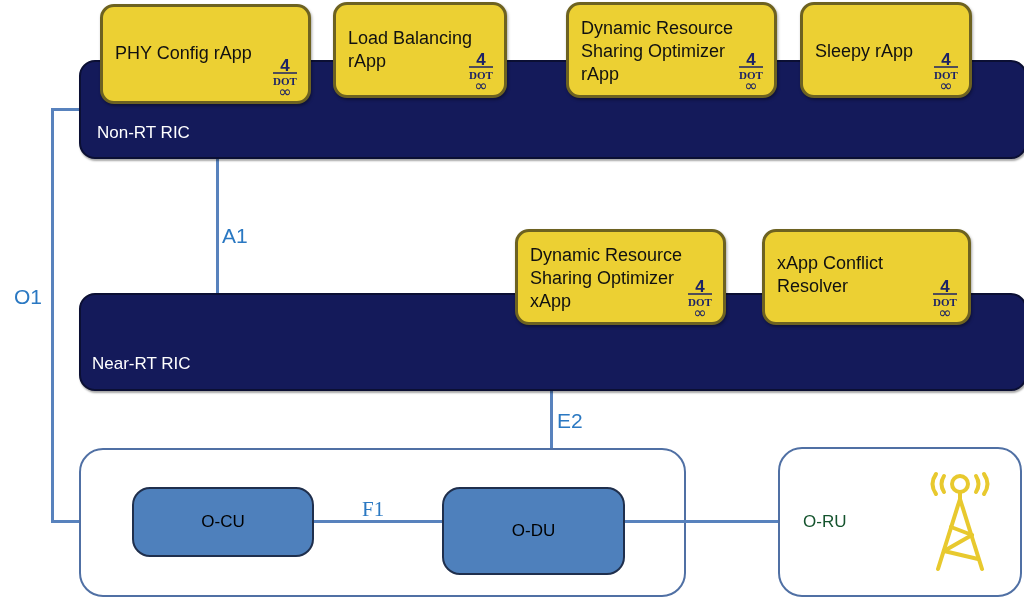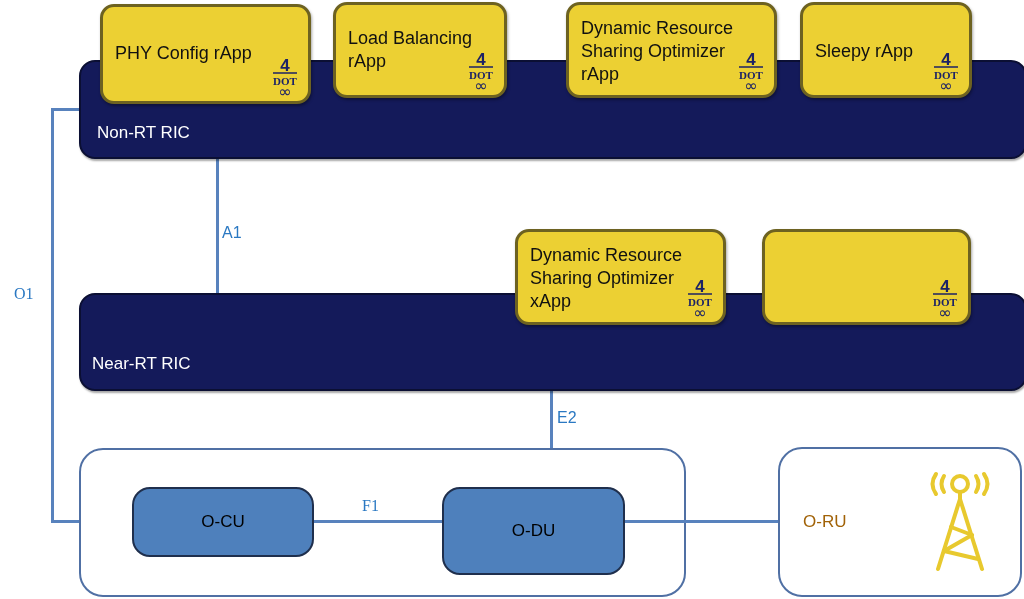--- a/index.html
+++ b/index.html
@@ -9,40 +9,40 @@
     box-sizing:border-box; box-shadow:1px 2px 2px rgba(0,0,0,0.35);
   }
   .ric-label { position:absolute; color:#ffffff; font-size:17px; }
   .app {
     position:absolute; background:#ecd033; border:3px solid #6d6221; border-radius:14px;
     box-sizing:border-box; box-shadow:1px 2px 3px rgba(0,0,0,0.35);
   }
   .app-label { position:absolute; left:12px; top:12px; color:#111111; font-size:18px; line-height:23px; white-space:pre-line; }
   .logo { position:absolute; right:8px; bottom:4px; width:30px; height:40px; }
   .line { position:absolute; background:#5882bd; }
-  .iface { position:absolute; color:#2a78c2; font-size:16px; }
+  .iface { position:absolute; color:#2a78c2; font-size:21px; }
   .container {
     position:absolute; border:2px solid #5070a4; border-radius:24px; box-sizing:border-box; background:#fff;
   }
   .unit {
     position:absolute; background:#4e80bc; border:2px solid #1f2f4d; border-radius:18px; box-sizing:border-box;
     color:#000000; font-size:17px; display:flex; align-items:center; justify-content:center;
   }
-  .oru-label { position:absolute; color:#a16207; font-size:17px; }
+  .oru-label { position:absolute; color:#14532d; font-size:17px; }
 </style>
 </head>
 <body>
 
 <div class="line" style="left:52px; top:108px; width:28px; height:3px;"></div>
 <div class="line" style="left:51px; top:108px; width:3px; height:415px;"></div>
 <div class="line" style="left:51px; top:520px; width:29px; height:3px;"></div>
 <div class="line" style="left:216px; top:158px; width:3px; height:136px;"></div>
 <div class="line" style="left:550px; top:390px; width:3px; height:59px;"></div>
 
-<div class="iface" style="left:14px; top:285px;font-family:Liberation Serif, serif;">O1</div>
+<div class="iface" style="left:14px; top:285px;">O1</div>
 <div class="iface" style="left:222px; top:224px;">A1</div>
 <div class="iface" style="left:557px; top:409px;">E2</div>
 
 <div class="ric" style="left:79px; top:60px; width:948px; height:99px;">
   <div class="ric-label" style="left:16px; top:61px;">Non-RT RIC</div>
 </div>
 
 <div class="app" style="left:100px; top:4px; width:211px; height:100px;text-align:right;">
   <div class="app-label" style="top:35px;">PHY Config rApp</div>
   <svg class="logo" viewBox="0 0 30 40">
@@ -96,20 +96,22 @@
 xApp</div>
   <svg class="logo" viewBox="0 0 30 40">
     <text x="15" y="14" text-anchor="middle" font-family="Liberation Sans, sans-serif" font-size="17" font-weight="bold" fill="#1c2266">4</text>
     <line x1="3" y1="16" x2="27" y2="16" stroke="#1c2266" stroke-width="1.5"></line>
     <text x="15" y="28" text-anchor="middle" font-family="Liberation Serif, serif" font-size="11" font-weight="bold" fill="#1c2266">DOT</text>
     <text x="15" y="40" text-anchor="middle" font-family="DejaVu Sans, sans-serif" font-size="16" fill="#1c2266">∞</text>
   </svg>
 </div>
 
 <div class="app" style="left:762px; top:229px; width:209px; height:96px;">
+  <div class="app-label" style="top:20px;">xApp Conflict
+Resolver</div>
   <svg class="logo" viewBox="0 0 30 40">
     <text x="15" y="14" text-anchor="middle" font-family="Liberation Sans, sans-serif" font-size="17" font-weight="bold" fill="#1c2266">4</text>
     <line x1="3" y1="16" x2="27" y2="16" stroke="#1c2266" stroke-width="1.5"></line>
     <text x="15" y="28" text-anchor="middle" font-family="Liberation Serif, serif" font-size="11" font-weight="bold" fill="#1c2266">DOT</text>
     <text x="15" y="40" text-anchor="middle" font-family="DejaVu Sans, sans-serif" font-size="16" fill="#1c2266">∞</text>
   </svg>
 </div>
 
 <div class="container" style="left:79px; top:448px; width:607px; height:149px;"></div>
 

